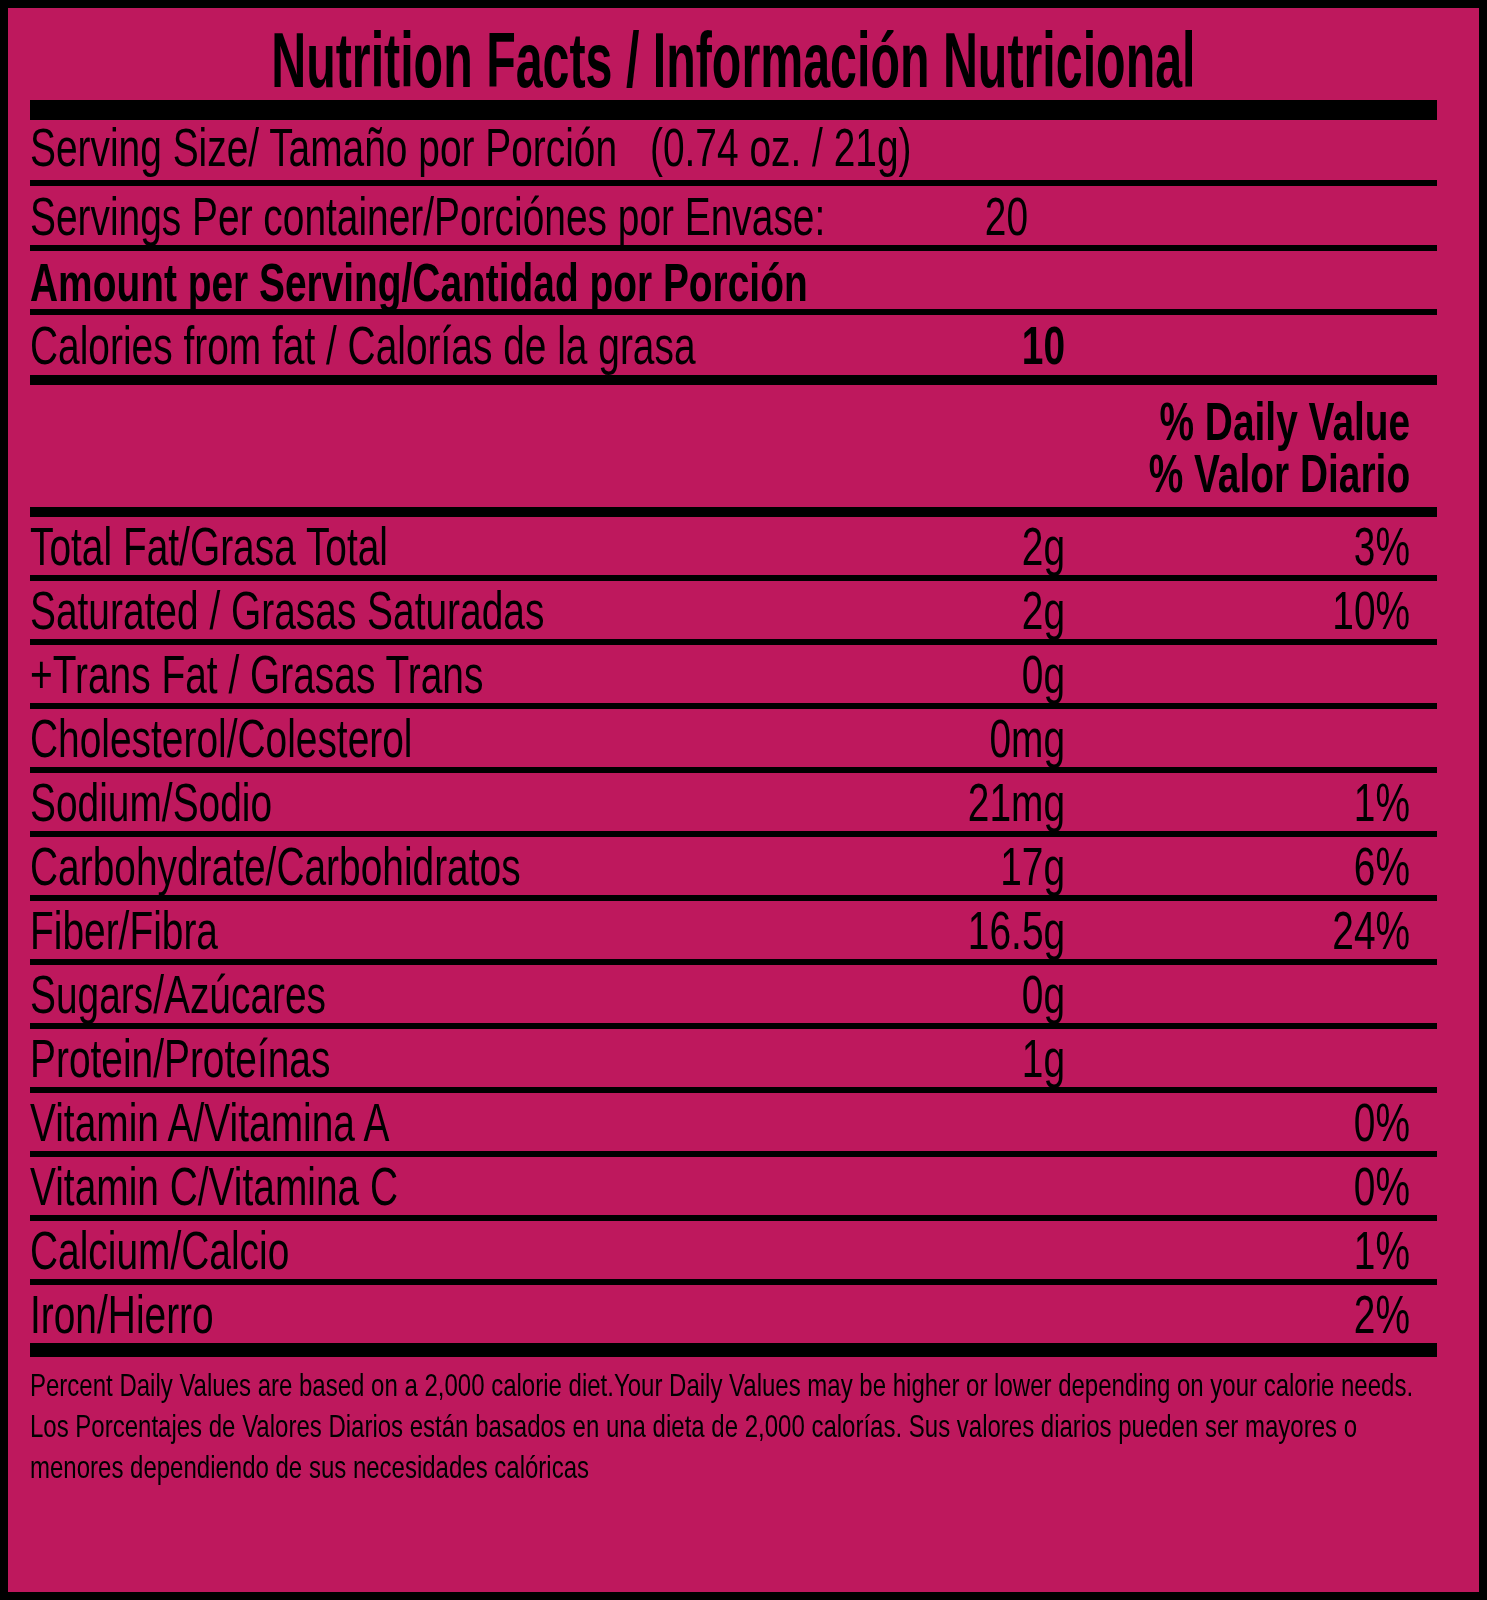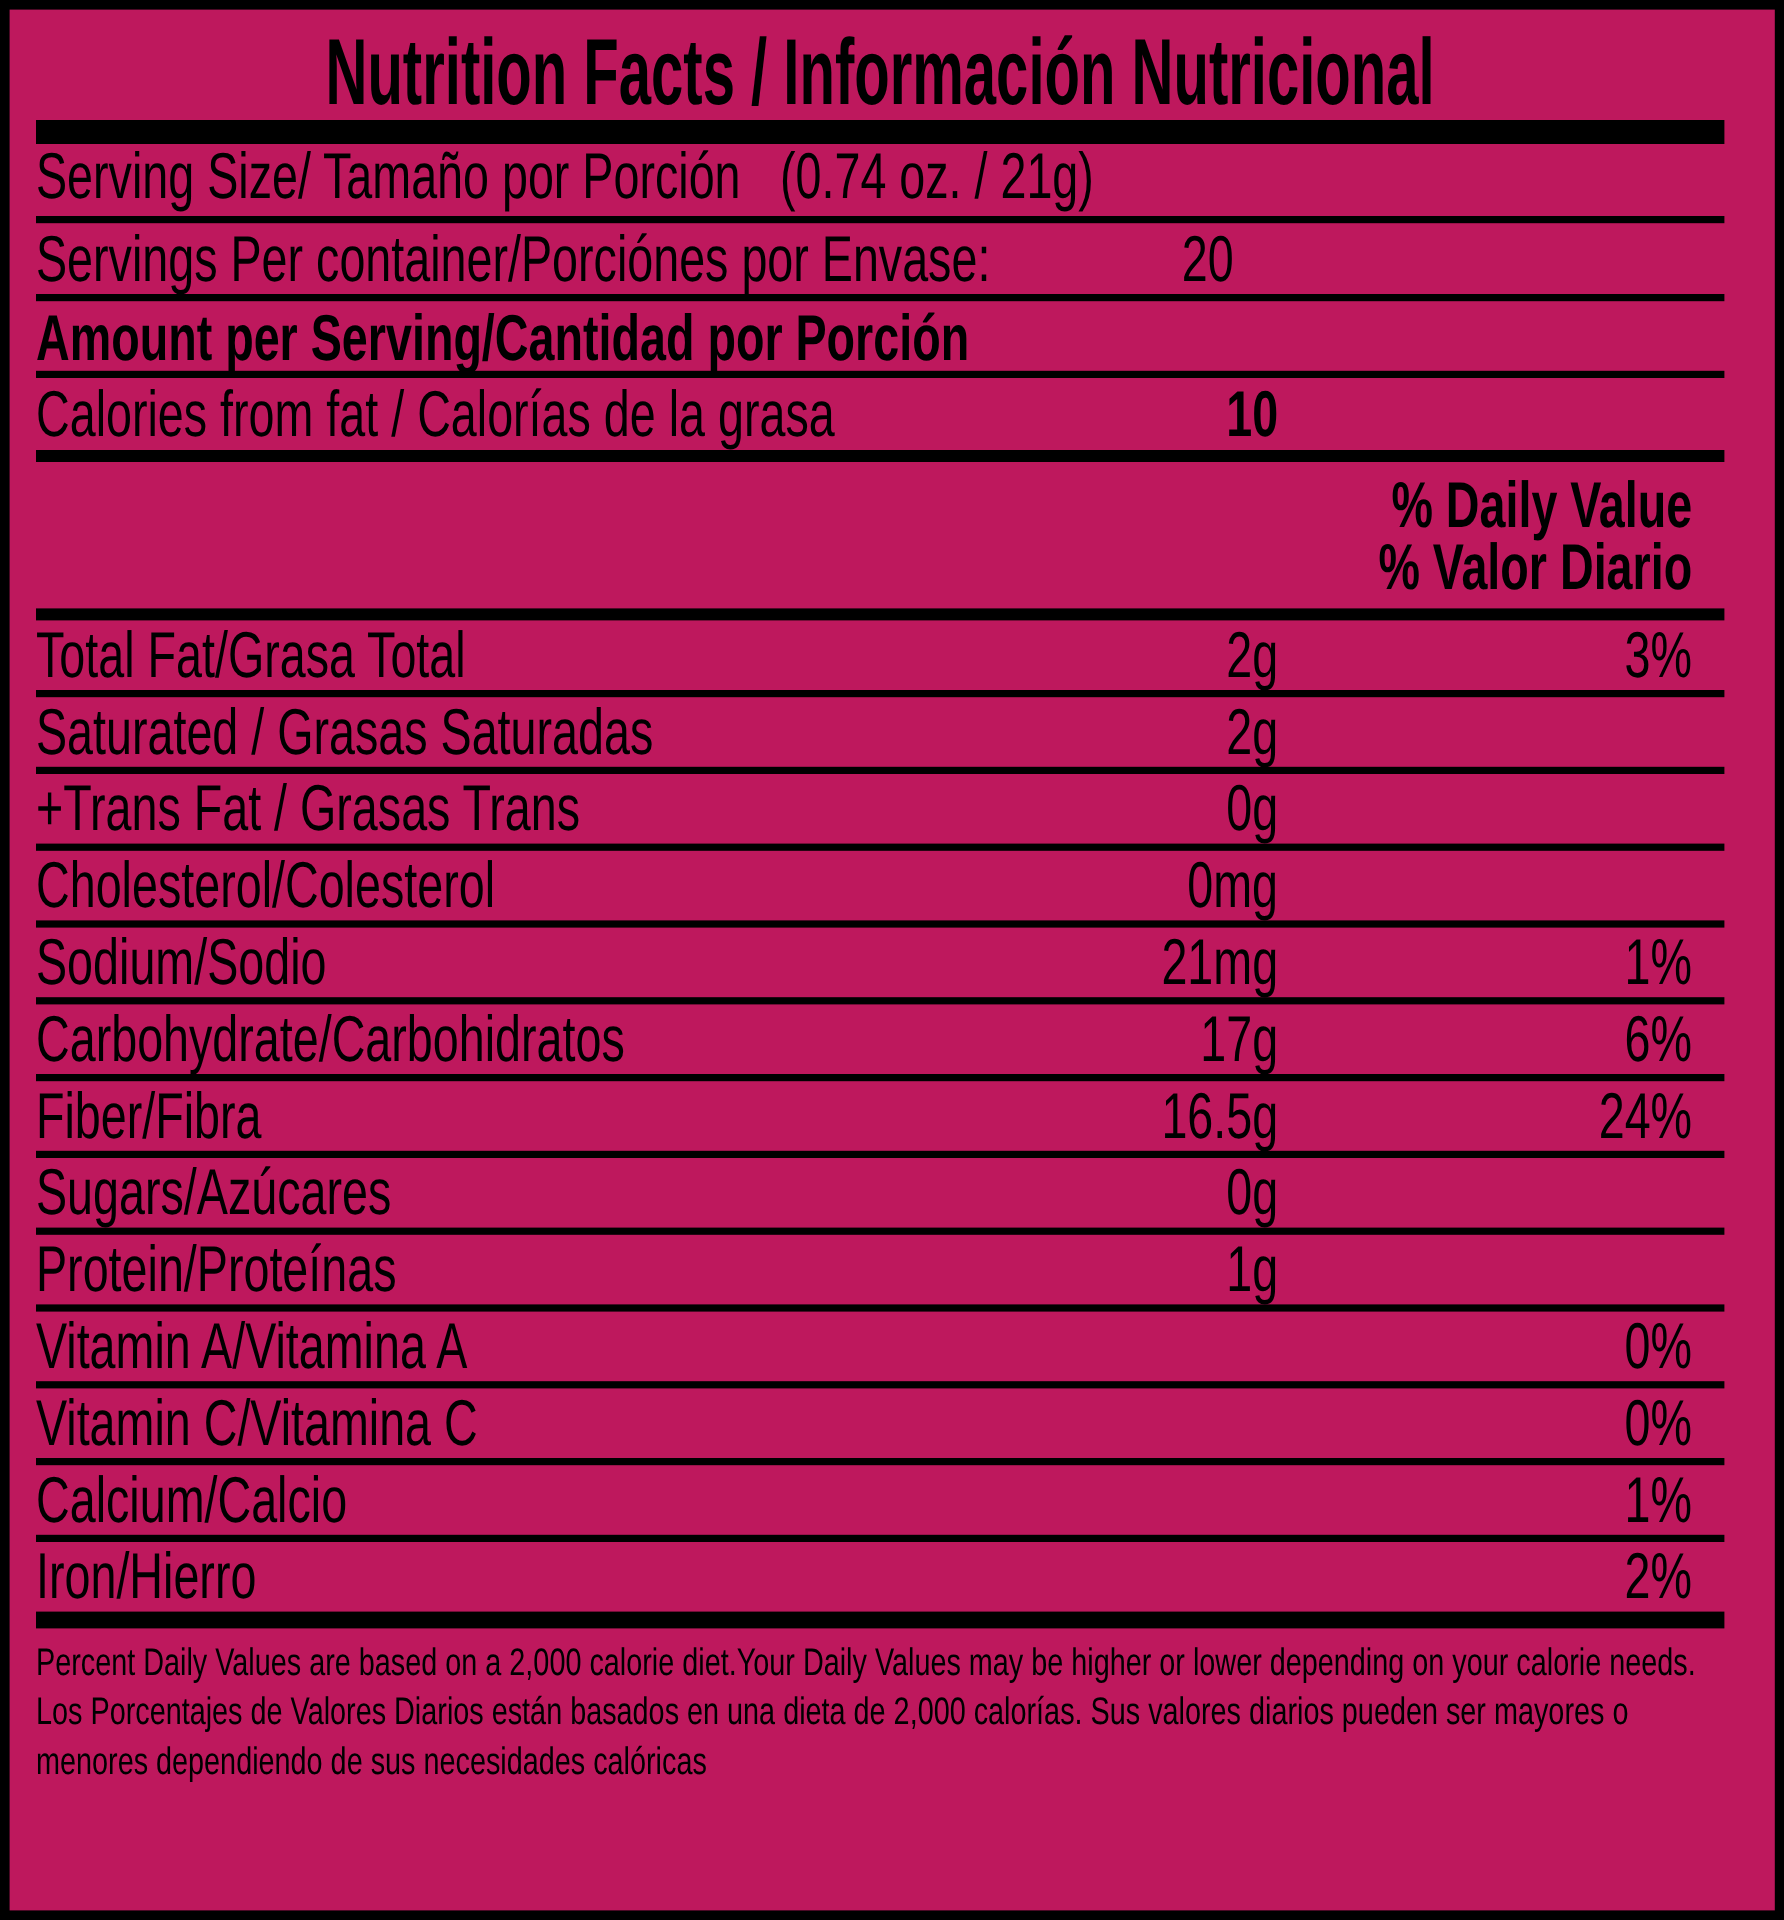--- a/index.html
+++ b/index.html
@@ -100,20 +100,23 @@
         </span>
     </div>
 
     <div class="row r-nut grid3">
       <span class="lab">
           <span class="cond">Saturated / Grasas Saturadas</span>
         </span>
       <span class="amt">
           <span class="cond cond-r">2g</span>
         </span>
+      <span class="pct">
+          <span class="cond cond-r">10%</span>
+        </span>
     </div>
 
     <div class="row r-nut grid3">
       <span class="lab">
           <span class="cond">+Trans Fat / Grasas Trans</span>
         </span>
       <span class="amt">
           <span class="cond cond-r">0g</span>
         </span>
       <span class="pct">

